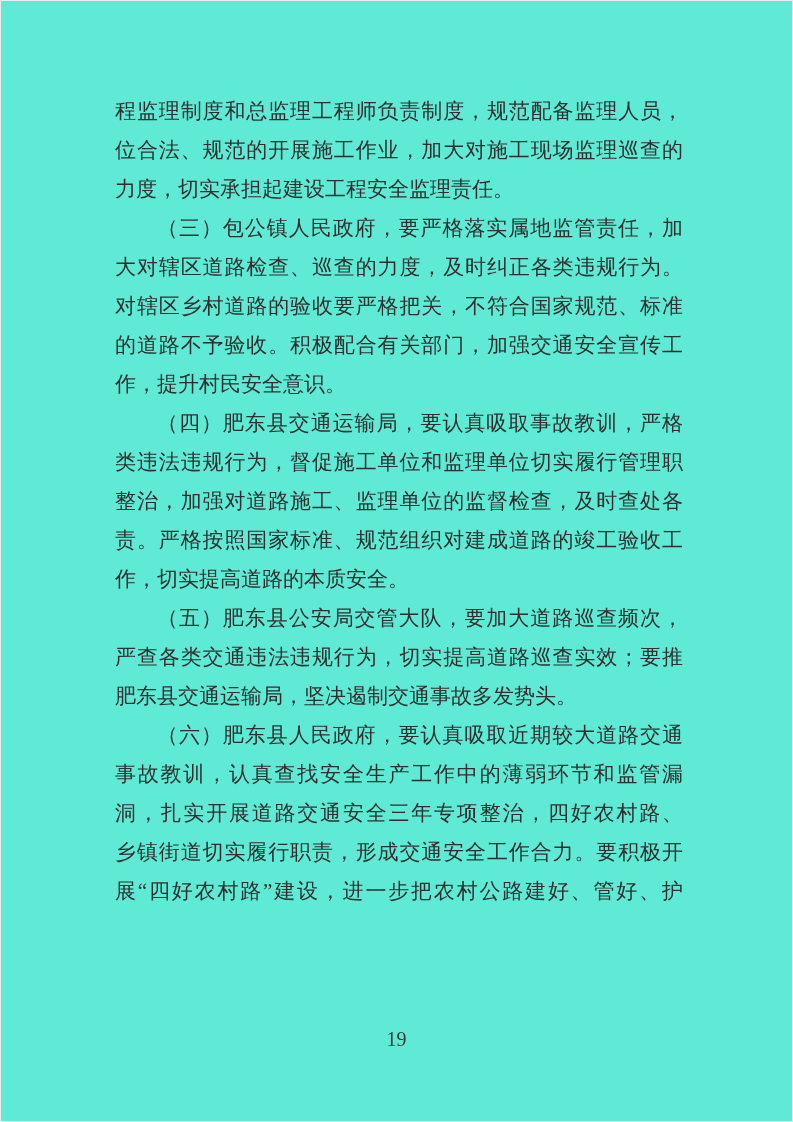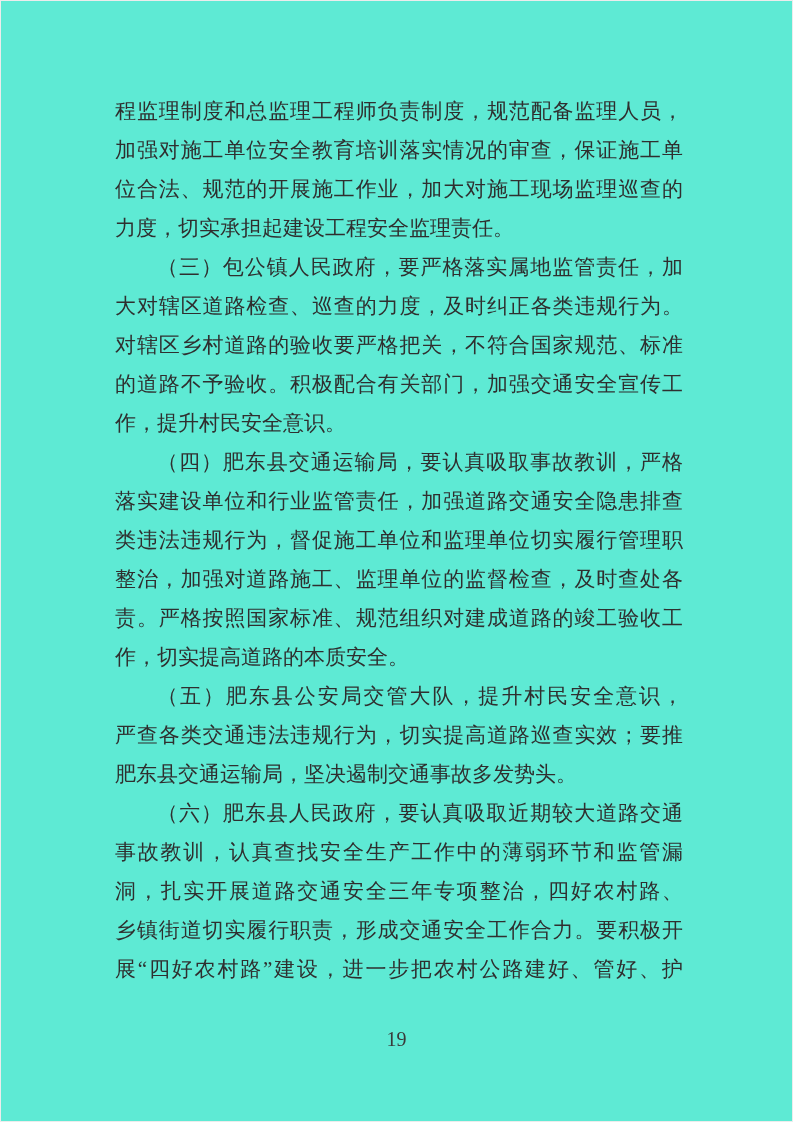--- a/index.html
+++ b/index.html
@@ -53,44 +53,42 @@
 </style>
 </head>
 <body>
 
 <div id="page">
 
   <div id="text-block">
 
     <div class="paragraph">
       <div class="line">程监理制度和总监理工程师负责制度，规范配备监理人员，</div>
-      <div class="line">加强对施工单位安全教育培训落实情况的审查，保证施工单</div>
       <div class="line">位合法、规范的开展施工作业，加大对施工现场监理巡查的</div>
       <div class="line last">力度，切实承担起建设工程安全监理责任。</div>
     </div>
 
     <div class="paragraph">
       <div class="line first">（三）包公镇人民政府，要严格落实属地监管责任，加</div>
       <div class="line">大对辖区道路检查、巡查的力度，及时纠正各类违规行为。</div>
       <div class="line">对辖区乡村道路的验收要严格把关，不符合国家规范、标准</div>
       <div class="line">的道路不予验收。积极配合有关部门，加强交通安全宣传工</div>
       <div class="line last">作，提升村民安全意识。</div>
     </div>
 
     <div class="paragraph">
       <div class="line first">（四）肥东县交通运输局，要认真吸取事故教训，严格</div>
-      <div class="line">落实建设单位和行业监管责任，加强道路交通安全隐患排查</div>
       <div class="line">类违法违规行为，督促施工单位和监理单位切实履行管理职</div>
       <div class="line">整治，加强对道路施工、监理单位的监督检查，及时查处各</div>
       <div class="line">责。严格按照国家标准、规范组织对建成道路的竣工验收工</div>
       <div class="line last">作，切实提高道路的本质安全。</div>
     </div>
 
     <div class="paragraph">
-      <div class="line first">（五）肥东县公安局交管大队，提升村民安全意识，</div>
+      <div class="line first">（五）肥东县公安局交管大队，要加大道路巡查频次，</div>
       <div class="line">严查各类交通违法违规行为，切实提高道路巡查实效；要推</div>
       <div class="line last">肥东县交通运输局，坚决遏制交通事故多发势头。</div>
     </div>
 
     <div class="paragraph">
       <div class="line first">（六）肥东县人民政府，要认真吸取近期较大道路交通</div>
       <div class="line">事故教训，认真查找安全生产工作中的薄弱环节和监管漏</div>
       <div class="line">洞，扎实开展道路交通安全三年专项整治，四好农村路、</div>
       <div class="line">乡镇街道切实履行职责，形成交通安全工作合力。要积极开</div>
       <div class="line">展“四好农村路”建设，进一步把农村公路建好、管好、护</div>

